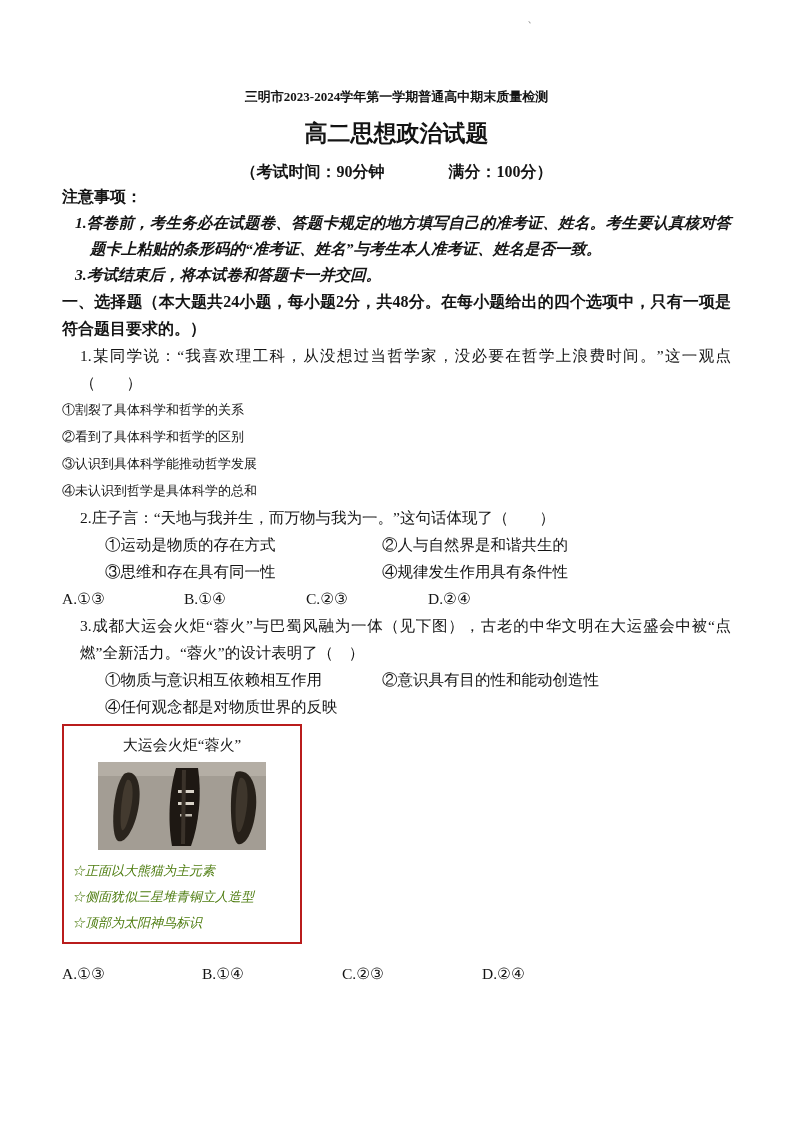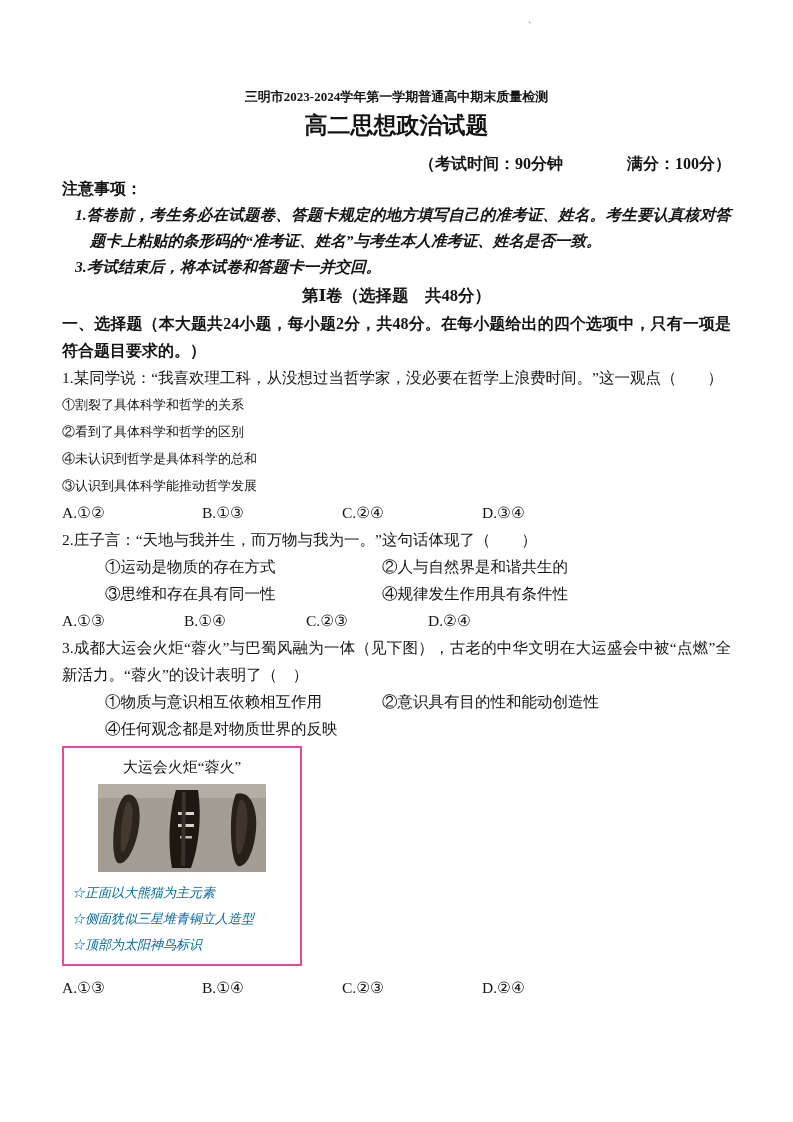--- a/index.html
+++ b/index.html
@@ -14,81 +14,74 @@
     width: 793px; height: 1122px;
     padding: 84px 62px 0 62px;
     overflow: hidden;
     background: #ffffff;
   }
   .stray {
     position: absolute; left: 527px; top: 10px;
     font-size: 12px; color: #8a8a8a;
   }
   .t1 { text-align: center; font-weight: bold; font-size: 13px; line-height: 26px; }
-  .t2 { text-align: center; font-weight: bold; font-size: 23px; line-height: 32px; }
-  .meta { text-align: right; font-weight: bold; font-size: 16px; line-height: 24px; margin-top: 10px; }
+  .t2 { text-align: center; font-weight: bold; font-size: 23px; line-height: 32px; margin-top: 8px; }
+  .meta { text-align: center; font-weight: bold; font-size: 16px; line-height: 24px; margin-top: 10px; }
   .notice-head { font-weight: bold; font-size: 16px; line-height: 26px; margin-top: 0; }
   .notice {
     font-weight: bold; font-size: 15.5px; line-height: 26px;
     padding-left: 28px; text-indent: -15px;
     text-align: justify;
     font-style: italic;
   }
   .sec-title { text-align: center; font-weight: bold; font-size: 16.5px; line-height: 28px; margin-top: 2px; }
   .sec-intro { font-weight: bold; font-size: 16px; line-height: 27px; text-align: justify; }
-  .stem { font-size: 15.5px; line-height: 27px; text-align: justify; }
+  .stem { font-size: 15.5px; line-height: 27px; text-align: justify; margin-left: 18px; }
   .optlist div { font-size: 13px; line-height: 27px; }
   .optgrid {
     display: grid; grid-template-columns: 277px 1fr;
     font-size: 15.5px; line-height: 27px; margin-left: 43px;
   }
   .ans { display: flex; font-size: 15.5px; line-height: 27px; }
   .ans span { display: inline-block; }
   .ans-wide span:not(:last-child) { width: 140px; }
   .ans-narrow span:not(:last-child) { width: 122px; }
   .figure {
     width: 240px;
-    border: 2px solid #ec4899;
+    border: 2px solid #b91c1c;
     padding: 8px 8px 6px 8px;
-    margin: 4px 0 8px 0;
+    margin: 4px 0 16px 0;
   }
   .fig-caption { font-size: 15px; text-align: center; line-height: 22px; }
   .fig-photo { display: block; margin: 6px auto 8px auto; width: 168px; height: 88px; }
-  .fig-bullet { font-size: 13px; font-style: italic; line-height: 26px; color: #0369a1; }
+  .fig-bullet { font-size: 13px; font-style: italic; line-height: 26px; color: #4d7c0f; }
 </style>
 </head>
 <body>
 
 <div class="page">
 
   <div class="stray">、</div>
 
   <div class="t1">三明市2023-2024学年第一学期普通高中期末质量检测</div>
   <div class="t2">高二思想政治试题</div>
   <div class="meta">（考试时间：90分钟　　　　满分：100分）</div>
 
   <div class="notice-head">注意事项：</div>
   <p class="notice">1.答卷前，考生务必在试题卷、答题卡规定的地方填写自己的准考证、姓名。考生要认真核对答题卡上粘贴的条形码的“准考证、姓名”与考生本人准考证、姓名是否一致。</p>
   <p class="notice">3.考试结束后，将本试卷和答题卡一并交回。</p>
 
-  <div class="sec-title">第Ⅰ卷（选择题　共48分）</div>
   <p class="sec-intro">一、选择题（本大题共24小题，每小题2分，共48分。在每小题给出的四个选项中，只有一项是符合题目要求的。）</p>
 
   <p class="stem">1.某同学说：“我喜欢理工科，从没想过当哲学家，没必要在哲学上浪费时间。”这一观点（　　）</p>
   <div class="optlist">
     <div>①割裂了具体科学和哲学的关系</div>
     <div>②看到了具体科学和哲学的区别</div>
+    <div>③认识到具体科学能推动哲学发展</div>
     <div>④未认识到哲学是具体科学的总和</div>
-    <div>③认识到具体科学能推动哲学发展</div>
-  </div>
-  <div class="ans ans-wide">
-    <span>A.①②</span>
-    <span>B.①③</span>
-    <span>C.②④</span>
-    <span>D.③④</span>
   </div>
 
   <p class="stem">2.庄子言：“天地与我并生，而万物与我为一。”这句话体现了（　　）</p>
   <div class="optgrid">
     <div>①运动是物质的存在方式</div>
     <div>②人与自然界是和谐共生的</div>
     <div>③思维和存在具有同一性</div>
     <div>④规律发生作用具有条件性</div>
   </div>
   <div class="ans ans-narrow">

